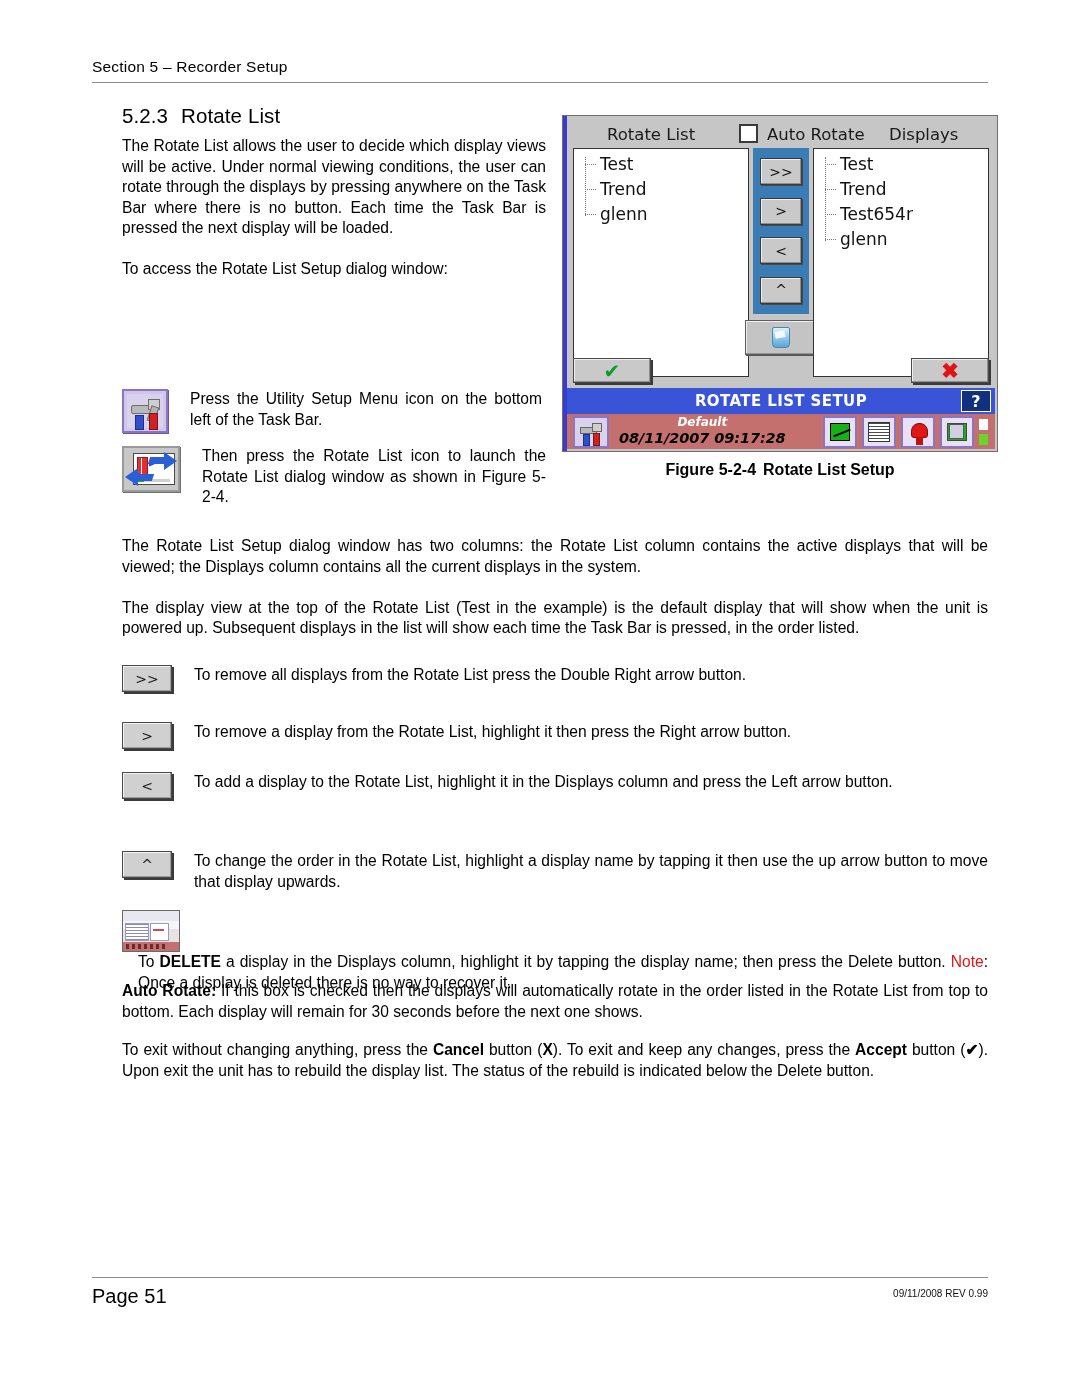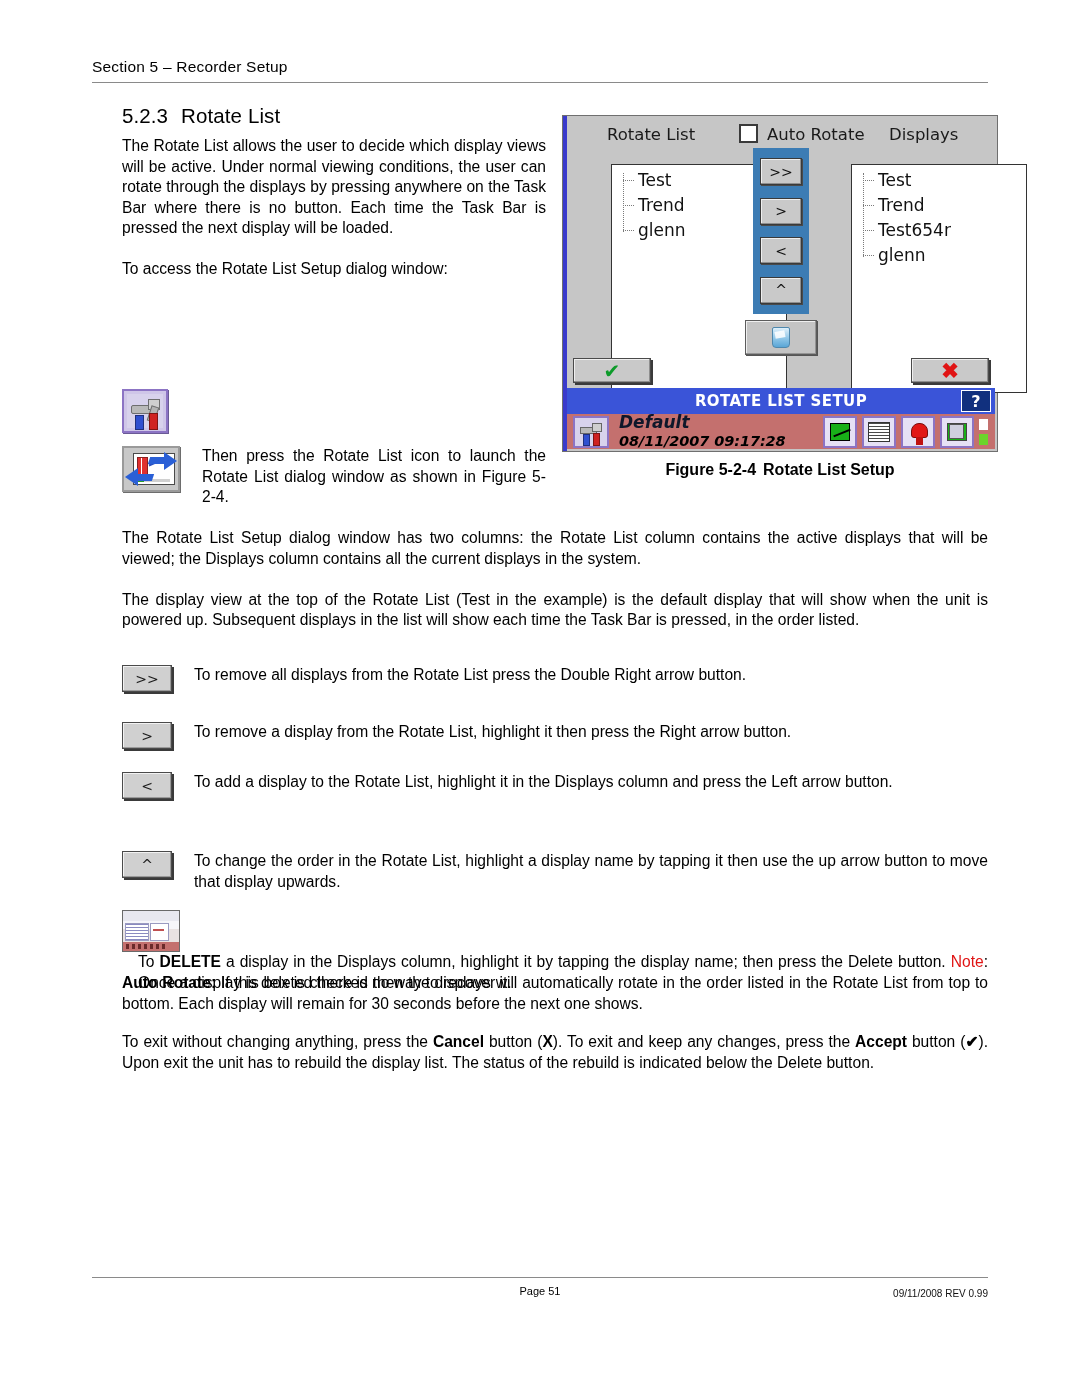--- a/index.html
+++ b/index.html
@@ -207,27 +207,26 @@
     background: #ffffff;
     border: 2px solid #3a3a3a;
     box-sizing: border-box;
   }
   .lbl-auto { position: absolute; left: 196px; }
   .lbl-disp { position: absolute; left: 318px; }
 
   
   .listbox {
     position: absolute;
-    top: 48px;
+    top: 32px;
     height: 229px;
     background: #ffffff;
     border: 1.5px solid #333333;
     box-sizing: border-box;
     overflow: hidden;
-    margin-left: 38px;
   }
   .lb-left  { left: 10px;  width: 176px; }
   .lb-right { left: 250px; width: 176px; }
   .lb-item {
     position: relative;
     font-size: 17px;
     line-height: 25px;
     color: #111111;
     padding-left: 26px;
     white-space: nowrap;
@@ -380,21 +379,21 @@
   .tb-util .u-b2 {
     position: absolute; left: 18px; top: 15px;
     width: 5px; height: 11px; background: #cf2222; border: 1px solid #7e1414;
   }
   .tb-status {
     margin-left: 10px;
     line-height: 1.15;
     font-family: "DejaVu Sans", sans-serif;
   }
   .tb-status .s1 {
-    font-size: 17px; font-weight: bold; font-style: italic; color: #0f172a;
+    font-size: 12px; font-weight: bold; font-style: italic; color: #ffffff; text-align: center;
   }
   .tb-status .s2 {
     font-size: 14.5px; font-weight: bold; font-style: italic; color: #000;
     letter-spacing: -.1px;
   }
   .tb-icons {
     margin-left: auto;
     display: flex;
     align-items: center;
     gap: 5px;
@@ -457,21 +456,21 @@
 
   
   .body-block {
     position: absolute;
     left: 122px;
     width: 866px;
     font-size: 15.6px;
     line-height: 20.8px;
     text-align: justify;
   }
-  .body-block p { margin: 0 0 20px 0; }
+  .body-block p { margin: 8px 0 20px 0; }
   .body-block p:last-child { margin-bottom: 0; }
 
   
   .btn-row {
     position: absolute;
     left: 122px;
     width: 866px;
     display: flex;
     align-items: flex-start;
   }
@@ -549,22 +548,22 @@
     width: 100%;
     margin-bottom: 7px;
   }
   .page-footer .ft-inner {
     position: relative;
     height: 18px;
   }
   .page-footer .ft-page {
     position: absolute;
     left: 0; right: 0;
-    text-align: center;
-    font-size: 11px;
+    text-align: left;
+    font-size: 20px;
   }
   .page-footer .ft-rev {
     position: absolute;
     right: 0;
     top: 3px;
     font-size: 10px;
     color: #111;
   }
 </style>
 </head>
@@ -586,20 +585,21 @@
 
 <div class="icon-row" style="left:122px; top:389px; width:424px;">
   <div class="util-icon">
     <div class="inner"></div>
     <div class="wr-body"></div>
     <div class="wr-head"></div>
     <div class="wr-arm"></div>
     <div class="bulb-b"></div>
     <div class="bulb-r"></div>
   </div>
+  <div class="ir-text" style="margin-left:22px; width:352px;">Press the Utility Setup Menu icon on the bottom left of the Task Bar.</div>
 </div>
 
 <div class="icon-row" style="left:122px; top:446px; width:424px;">
   <div class="rot-icon">
     <div class="scr">
       <div class="bars"></div>
       <div class="trend"></div>
       <div class="base"></div>
     </div>
     <div class="arw-bar-t"></div>

